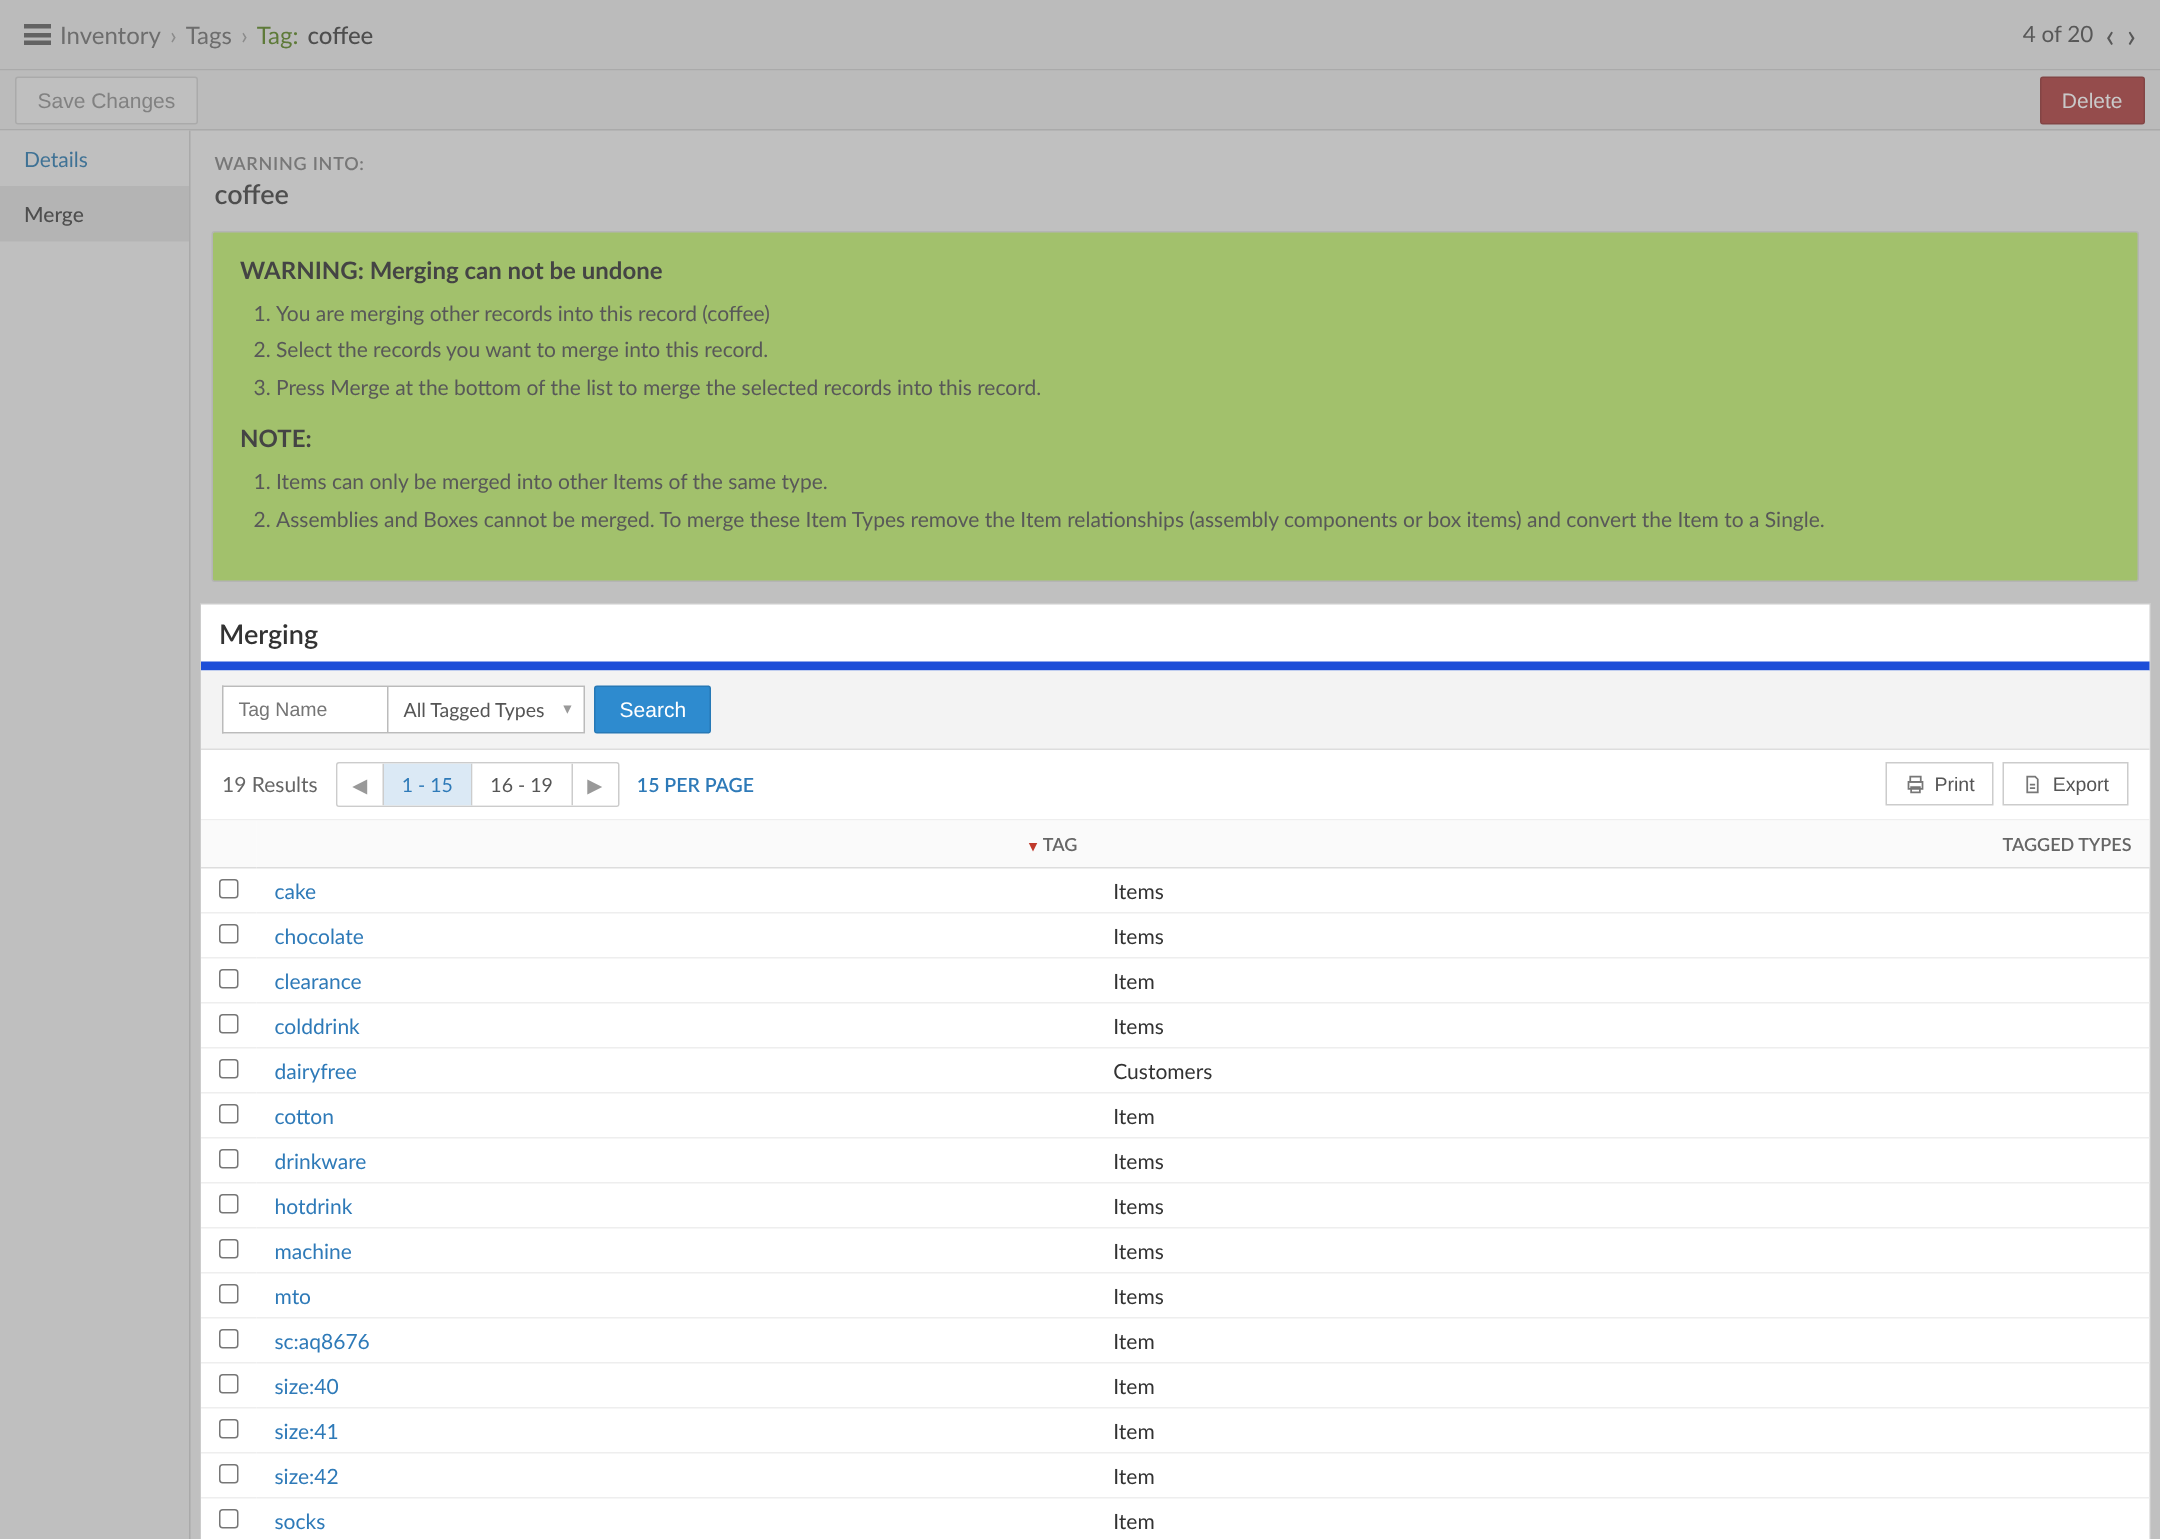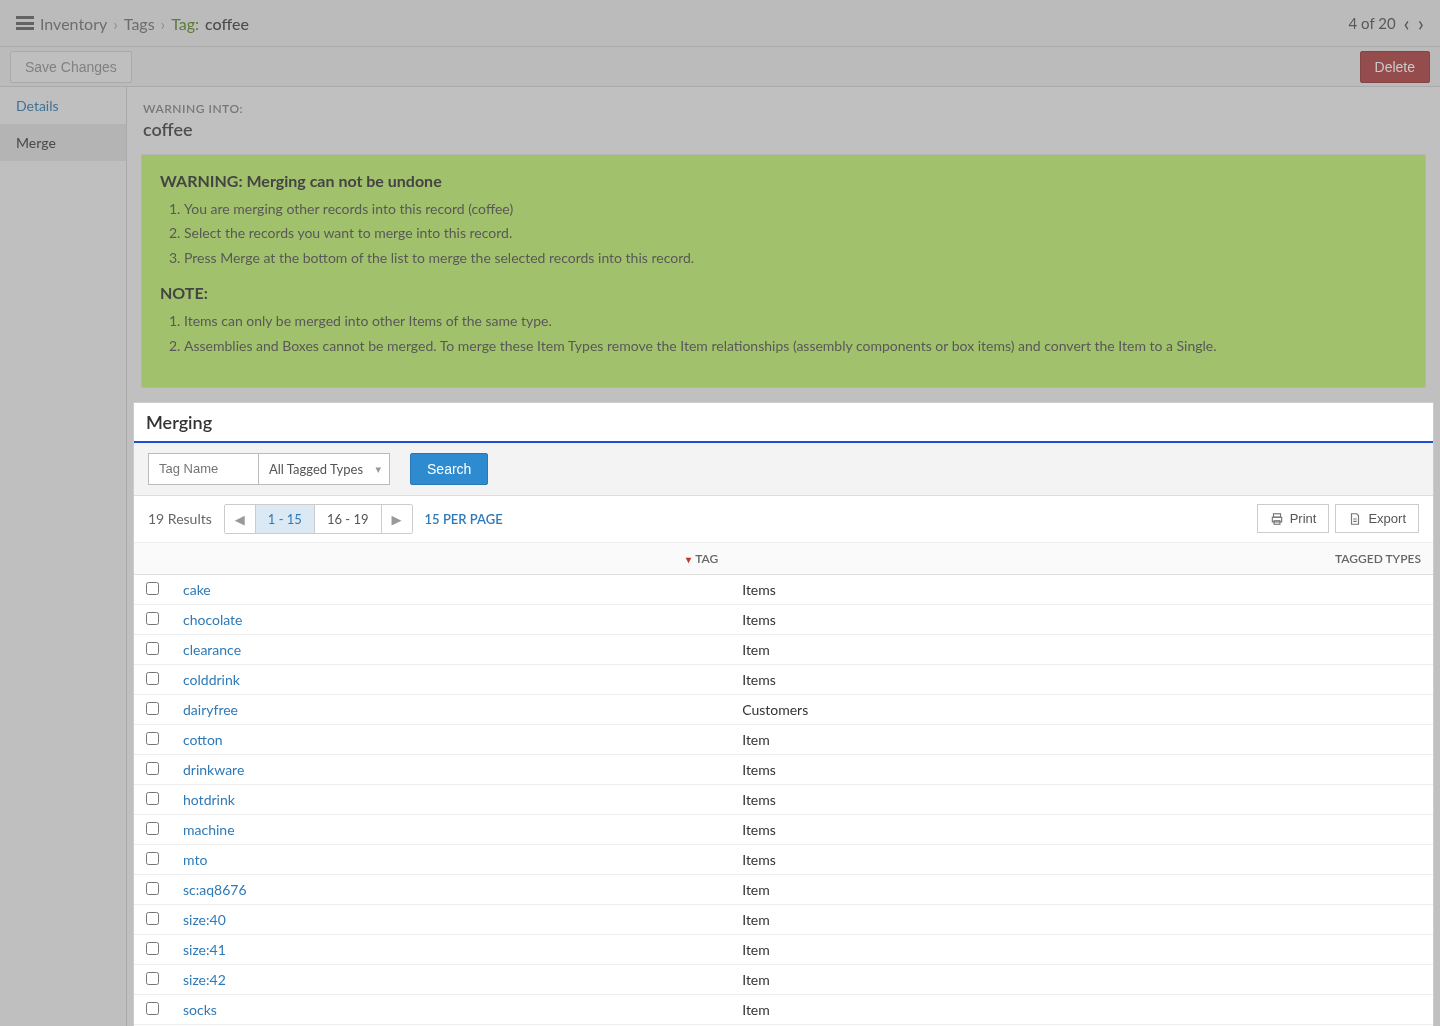--- a/index.html
+++ b/index.html
@@ -32,27 +32,27 @@
 .merge-header { padding: 14px 16px 4px 16px; }
 .merge-header .label { color: #777; font-size: 12px; font-weight: 600; letter-spacing: 0.5px; }
 .merge-header .title { font-size: 18px; font-weight: 600; color: #333; margin-top: 2px; }
 
 .warning-box { margin: 10px 14px 0 14px; border: 1px solid #ddd; background: #bef264; padding: 16px 18px; border-radius: 2px; }
 .warning-box h3 { font-size: 16px; margin-bottom: 8px; color: #222; }
 .warning-box ol { margin-left: 24px; margin-bottom: 14px; color: #444; font-size: 14px; line-height: 1.6; }
 .warning-box ol li { margin-bottom: 2px; }
 
 .section { margin: 14px 6px 0 6px; border: 1px solid #ccc; background: #fff; }
-.section-title { font-size: 18px; font-weight: 600; padding: 8px 12px; border-bottom: 2px solid #1d4ed8; }
+.section-title { font-size: 18px; font-weight: 600; padding: 8px 12px; border-bottom: 6px solid #1d4ed8; }
 
 .filter-bar { display: flex; align-items: center; gap: 0; padding: 10px 14px; background: #f3f3f3; border-bottom: 1px solid #ddd; }
 .filter-bar input[type=text] { height: 32px; padding: 0 10px; border: 1px solid #bbb; border-right: none; width: 110px; font-size: 13px; }
 .filter-bar .select-wrap { height: 32px; border: 1px solid #bbb; padding: 0 26px 0 10px; display: flex; align-items: center; font-size: 13px; color: #555; position: relative; background: #fff; }
 .filter-bar .select-wrap::after { content: "▾"; position: absolute; right: 8px; color: #999; font-size: 11px; }
-.btn-primary { background: #2e8bcf; color: #fff; border: 1px solid #2779b6; height: 32px; padding: 0 16px; font-size: 14px; margin-left: 20px; }
+.btn-primary { background: #2e8bcf; color: #fff; border: 1px solid #2779b6; height: 32px; padding: 0 16px; font-size: 14px; margin-left: 6px; }
 
 .results-bar { display: flex; align-items: center; justify-content: space-between; padding: 8px 14px; background: #fff; border-bottom: 1px solid #eee; }
 .results-left { display: flex; align-items: center; gap: 12px; }
 .results-count { color: #666; font-size: 14px; }
 .page-group { display: flex; border: 1px solid #ccc; border-radius: 2px; overflow: hidden; }
 .page-group .pg { padding: 6px 12px; font-size: 13px; border-right: 1px solid #ccc; cursor: pointer; color: #555; background: #fff; }
 .page-group .pg:last-child { border-right: none; }
 .page-group .pg.active { background: #dbe9f5; color: #2e7ab8; }
 .page-group .pg.arrow { color: #999; padding: 6px 10px; }
 .per-page { color: #2e7ab8; font-size: 13px; font-weight: 600; }

